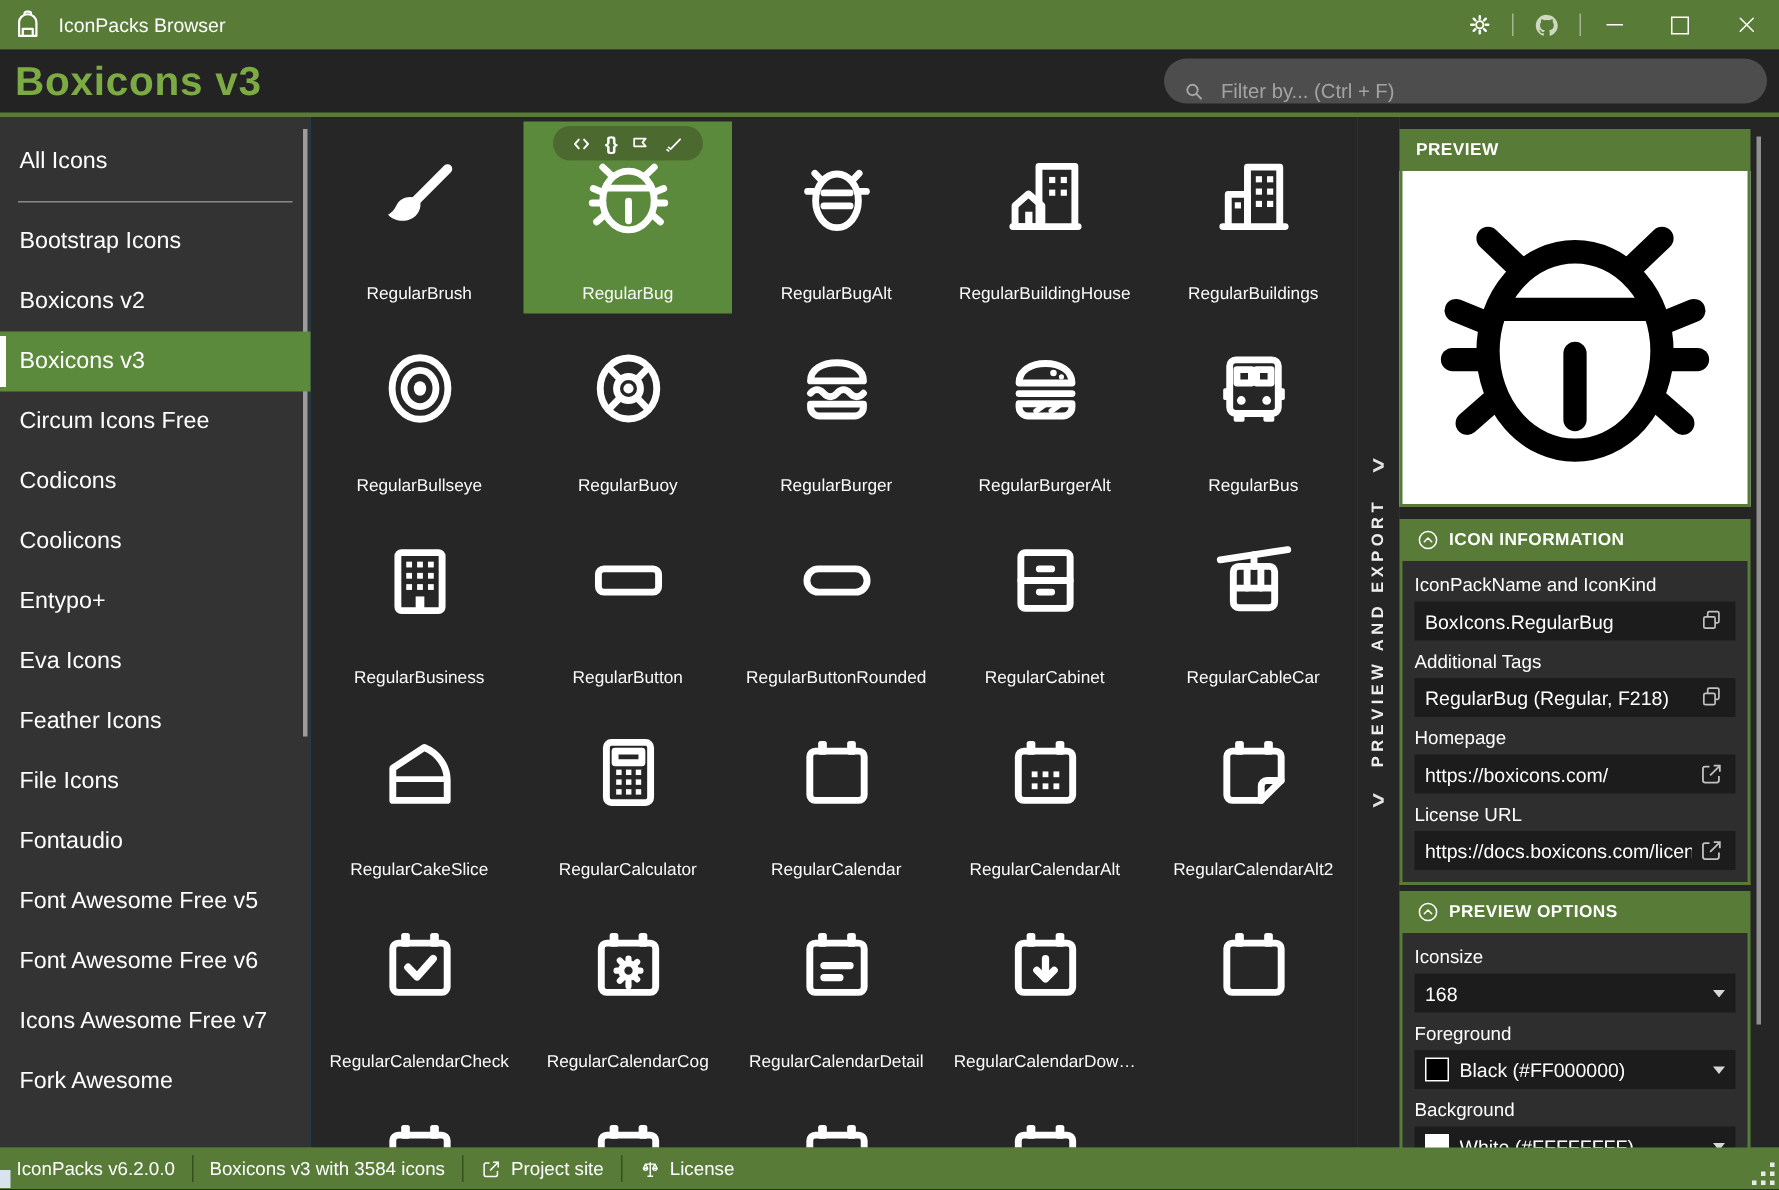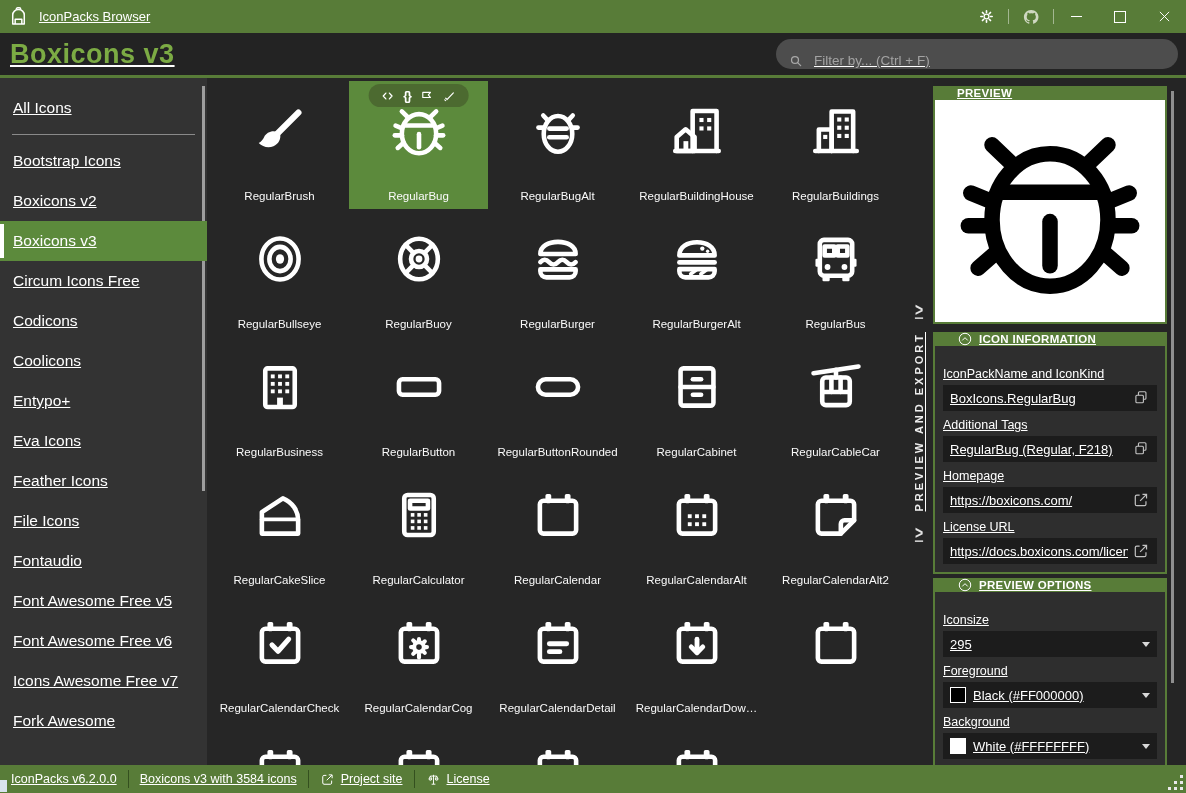--- a/index.html
+++ b/index.html
@@ -1,17 +1,17 @@
 <!DOCTYPE html>
 <html><head>
 <meta charset="utf-8">
 <style>
   html,body{margin:0;padding:0;background:#111;}
   .window{width:1186px;height:793px;position:relative;overflow:hidden;
-    font-family:"Liberation Sans",sans-serif;background:#0369a1;color:#fff;text-decoration:underline;}
+    font-family:"Liberation Sans",sans-serif;background:#0369a1;color:#fff;}
 
   
   .titlebar{height:33px;background:#587c38;display:flex;align-items:center;}
   .app-icon{margin:0 10px 0 8px;display:flex;}
   .tb-title{font-size:13px;color:#fff;}
   .tb-right{margin-left:auto;display:flex;align-items:center;height:100%;}
   .tb-btn{width:44px;height:100%;display:flex;align-items:center;justify-content:center;
     background:transparent;border:none;cursor:pointer;padding:0;}
   .tb-sep{width:1px;height:15px;background:rgba(255,255,255,.45);}
   .glyph-min{width:11px;height:1.6px;background:#fff;display:block;}
@@ -56,26 +56,26 @@
   
   .splitter{width:28px;background:#262626;display:flex;flex-direction:column;align-items:center;
     justify-content:center;flex:none;cursor:pointer;}
   .spl-chev{color:#e3e3e3;font-size:14px;font-weight:bold;transform:scaleY(1.25);}
   .vlabel{writing-mode:vertical-rl;transform:rotate(180deg);color:#ededed;font-size:11px;
     font-weight:bold;letter-spacing:3px;margin:14px 0;}
 
   
   .right-side{width:253px;box-sizing:border-box;padding-top:8px;position:relative;flex:none;background:#252525;}
   .sections{width:234px;}
-  .sec-header{height:14px;background:#587c38;display:flex;align-items:center;gap:6px;
-    padding:0 24px;font-size:11.5px;font-weight:bold;color:#fff;letter-spacing:.3px;}
+  .sec-header{height:28px;background:#587c38;display:flex;align-items:center;gap:6px;
+    padding:0 11px;font-size:11.5px;font-weight:bold;color:#fff;letter-spacing:.3px;}
   .preview-box{height:224px;background:#ffffff;border:2px solid #587c38;border-top:none;
     box-sizing:border-box;display:flex;align-items:center;justify-content:center;color:#000;}
   .sec-content{background:#2e2e2e;border:2px solid #587c38;border-top:none;box-sizing:border-box;
-    padding:14px 8px 8px;overflow:hidden;}
+    padding:2px 8px 8px;overflow:hidden;}
   .f-label{font-size:12.5px;color:#fff;margin:7px 0 4px;}
   .field{height:26px;background:#1c1c1c;display:flex;align-items:center;padding:0 7px;
     font-size:13px;color:#fff;}
   .field .val{white-space:nowrap;overflow:hidden;flex:1;}
   .f-action{display:flex;align-items:center;background:none;border:none;padding:0;margin-left:4px;
     color:#c2c2c2;cursor:pointer;}
   .dropdown{cursor:pointer;}
   .caret{width:0;height:0;border-left:4.5px solid transparent;border-right:4.5px solid transparent;
     border-top:5.5px solid #d8d8d8;margin-left:6px;}
   .swatch{width:14px;height:14px;border:1px solid #fff;margin-right:7px;flex:none;}
@@ -698,21 +698,21 @@
               <g fill="none" stroke="#fff" stroke-width="1.5">
                 <circle cx="12" cy="12" r="8.6"></circle>
                 <path d="M8.3 13.7 12 10l3.7 3.7" stroke-linejoin="round" stroke-linecap="round"></path>
               </g>
             </svg>
           <span>PREVIEW OPTIONS</span>
         </div>
         <div class="sec-content" id="options-content">
             <div class="f-label">Iconsize</div>
             <div class="field dropdown">
-              <span class="val">295</span>
+              <span class="val">168</span>
               <span class="caret"></span>
             </div>
             <div class="f-label">Foreground</div>
             <div class="field dropdown">
               <span class="swatch" style="background:#000000"></span>
               <span class="val">Black (#FF000000)</span>
               <span class="caret"></span>
             </div>
             <div class="f-label">Background</div>
             <div class="field dropdown">

